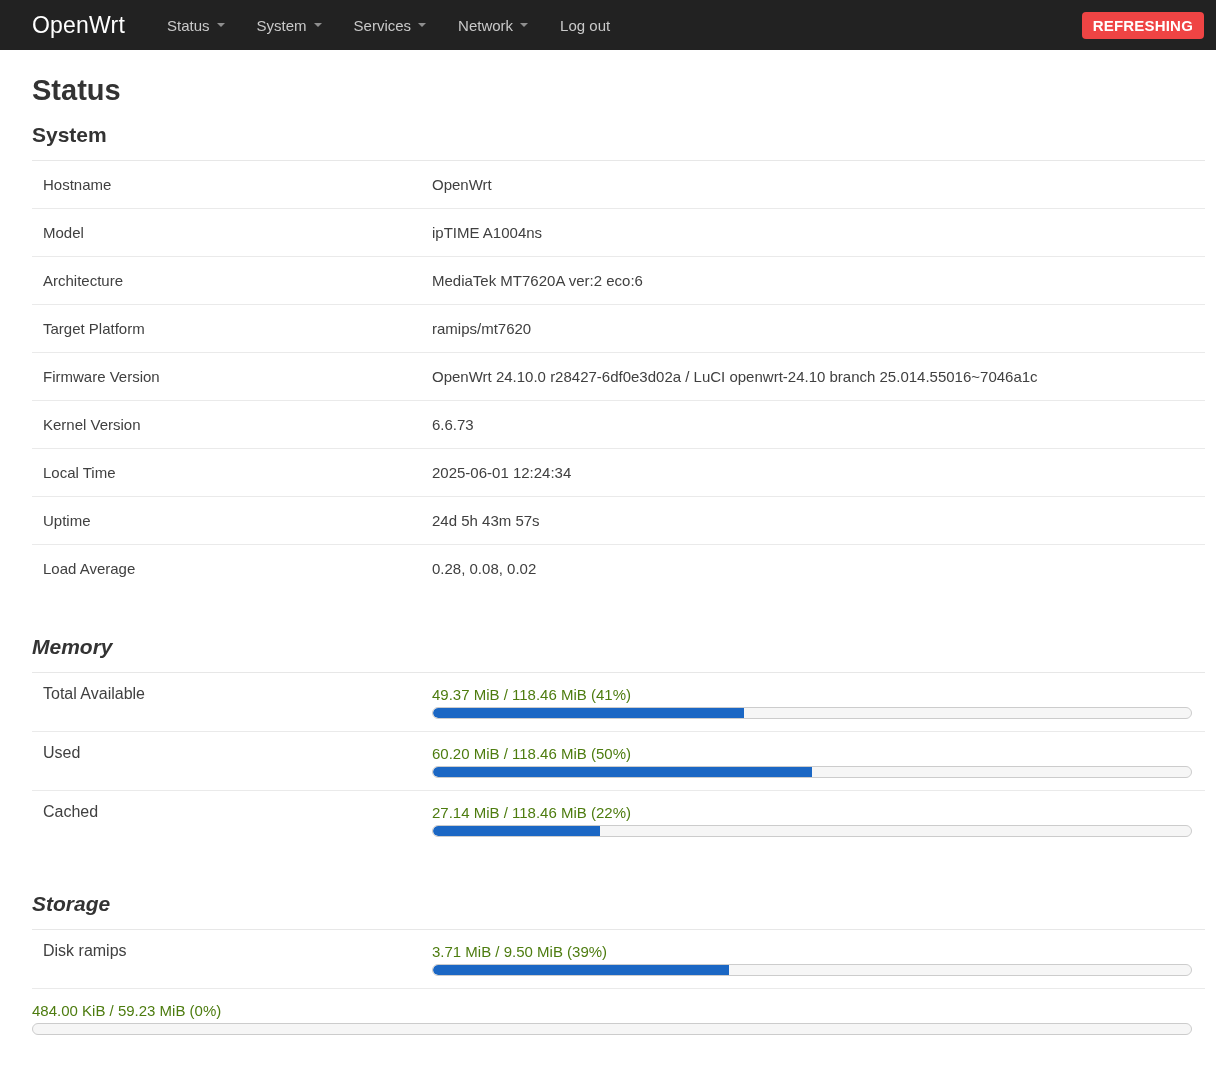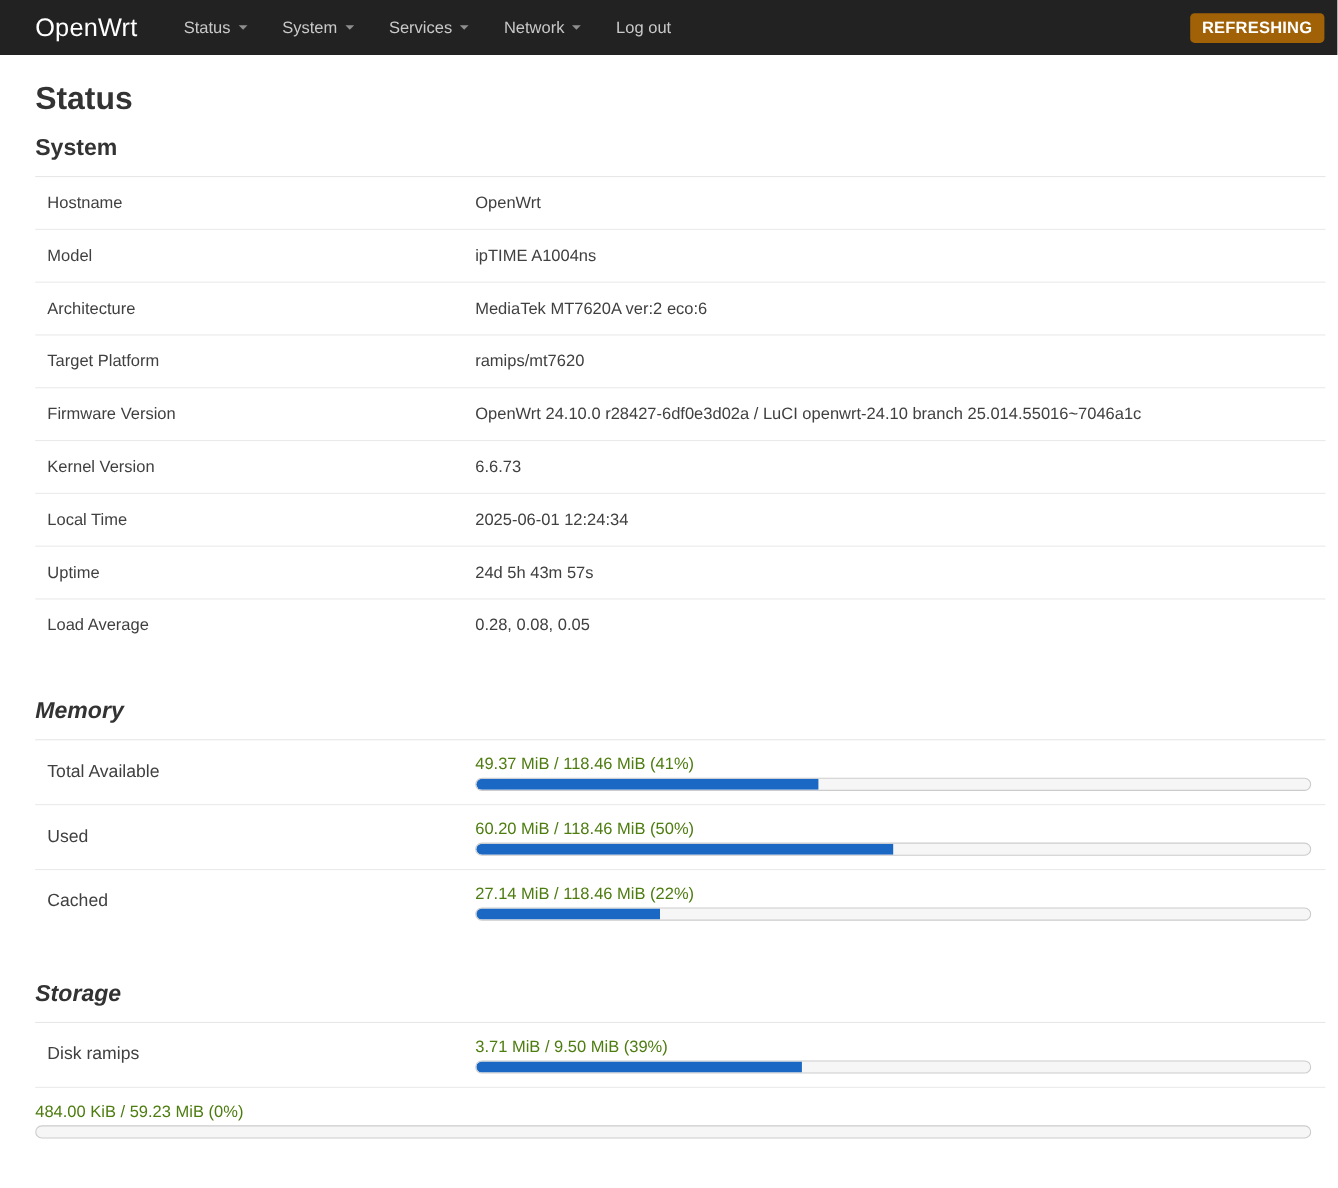--- a/index.html
+++ b/index.html
@@ -19,21 +19,21 @@
     color: #c9c9c9; font-size: 15px; padding: 15px 16px; cursor: pointer;
     text-decoration: none; display: inline-flex; align-items: center;
   }
   .caret {
     display: inline-block; width: 0; height: 0; margin-left: 7px;
     border-left: 4px solid transparent; border-right: 4px solid transparent;
     border-top: 4px solid #8f8f8f;
   }
   .nav-spacer { flex: 1; }
   .refresh-btn {
-    background: #a16207; color: #ffffff; font-size: 15px; font-weight: bold;
+    background: #ef4444; color: #ffffff; font-size: 15px; font-weight: bold;
     padding: 5px 11px; border: none; border-radius: 4px; cursor: pointer;
     letter-spacing: 0.2px;
   }
 
   
   .main { margin: 0 11px 0 32px; }
   .page-title {
     font-size: 29px; font-weight: bold; color: #333333;
     margin: 22px 0 6px; line-height: 36px;
   }
@@ -47,21 +47,21 @@
   .trow {
     display: flex; align-items: center; padding: 13px 0;
     border-bottom: 1px solid #eaeaea; font-size: 15px; line-height: 21px;
   }
   .trow:last-child { border-bottom: none; }
   .tlabel { width: 400px; flex: 0 0 400px; padding-left: 11px; color: #404040; }
   .tvalue { flex: 1; color: #404040; }
 
   
   .prow {
-    display: flex; align-items: center; padding: 12px 0;
+    display: flex; align-items: flex-start; padding: 12px 0;
     border-bottom: 1px solid #eaeaea;
   }
   .prow:last-child { border-bottom: none; }
   .pcell { flex: 1; padding-right: 13px; }
   .ptext { font-size: 15px; line-height: 19px; margin-bottom: 3px; color: #4d7c0f; }
   .ptrack {
     height: 12px; background: #f6f6f6; border: 1px solid #cccccc;
     border-radius: 6px; overflow: hidden;
   }
   .pfill { height: 100%; width: 0%; background: #1b67c4; border-radius: 6px 0 0 6px; }
@@ -126,21 +126,21 @@
     <div class="trow">
       <div class="tlabel">Local Time</div>
       <div class="tvalue">2025-06-01 12:24:34</div>
     </div>
     <div class="trow">
       <div class="tlabel">Uptime</div>
       <div class="tvalue">24d 5h 43m 57s</div>
     </div>
     <div class="trow">
       <div class="tlabel">Load Average</div>
-      <div class="tvalue">0.28, 0.08, 0.05</div>
+      <div class="tvalue">0.28, 0.08, 0.02</div>
     </div>
   </div>
 
   <h3 class="section-heading gap">Memory</h3>
   <div>
     <div class="prow">
       <div class="tlabel">Total Available</div>
       <div class="pcell">
         <div class="ptext">49.37 MiB / 118.46 MiB (41%)</div>
         <div class="ptrack">

